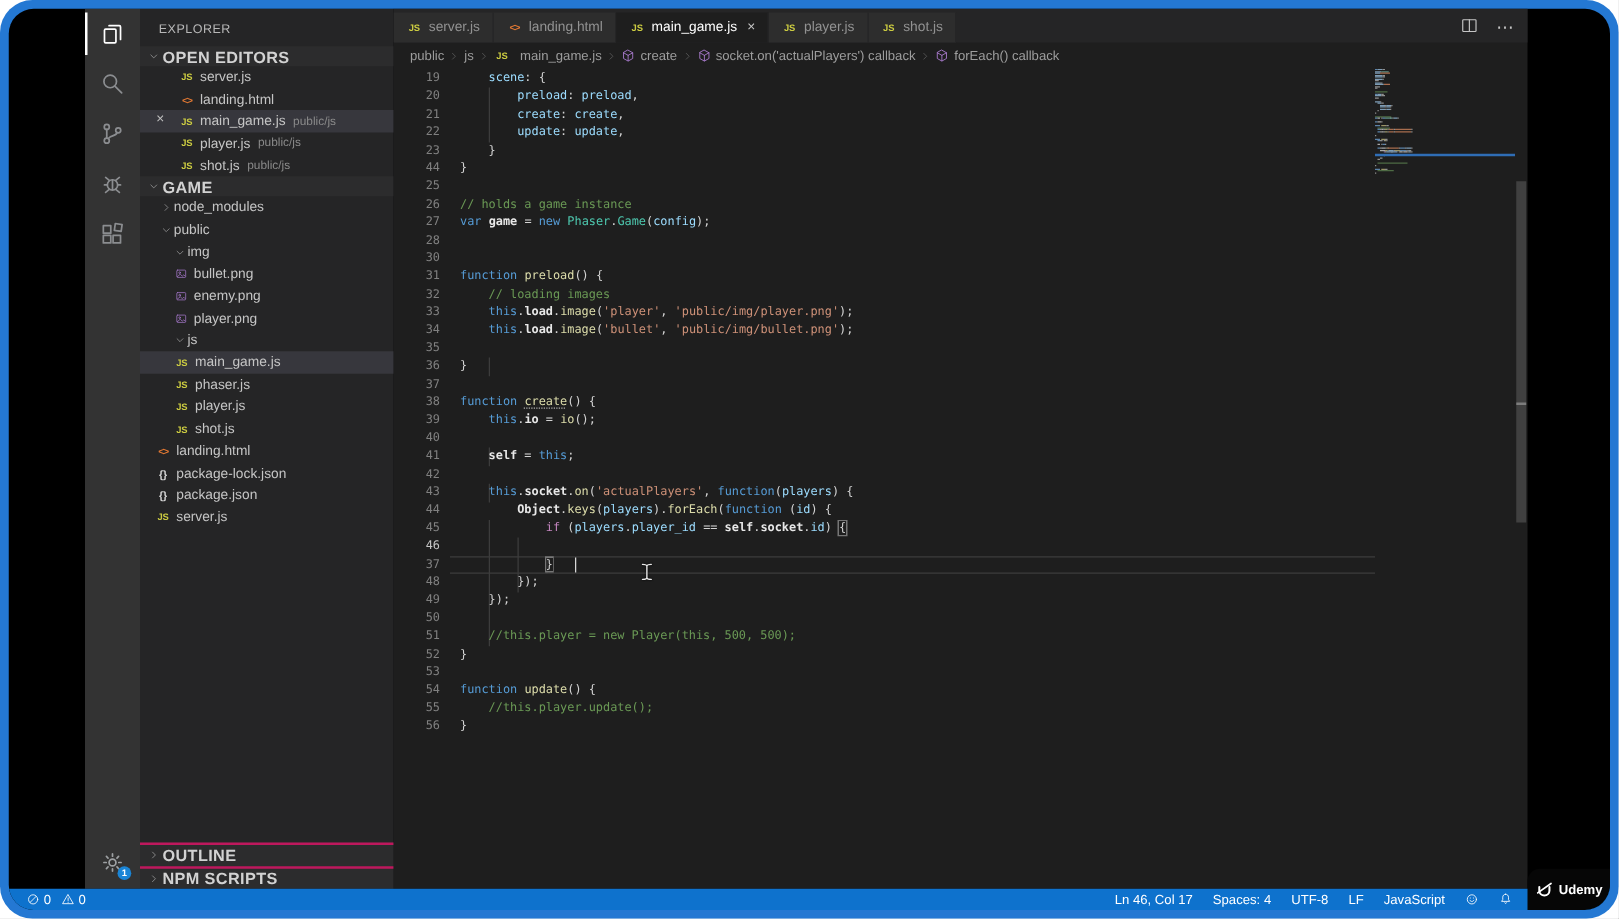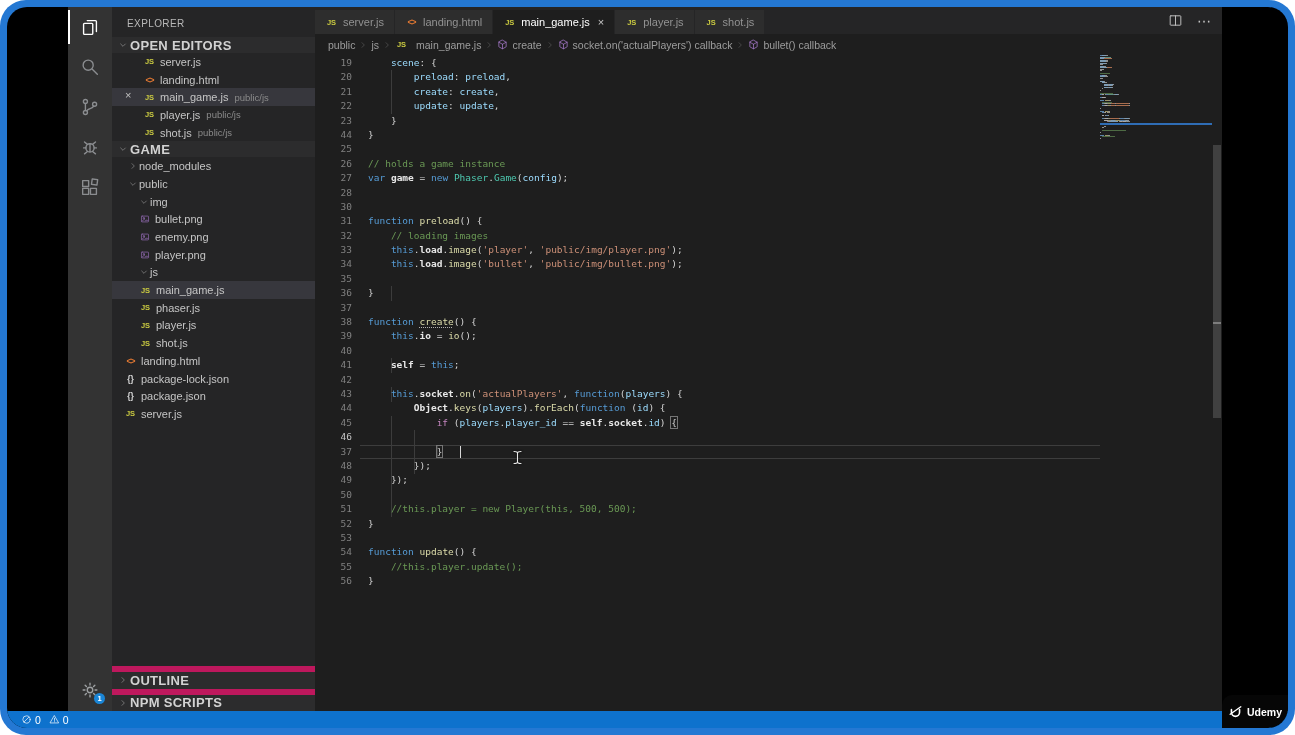--- a/index.html
+++ b/index.html
@@ -26,21 +26,21 @@
   .row .close-x{position:absolute;left:13px;top:1px;font-size:11px;color:#c0c0c0;}
   .row .detail{color:#8a8a8a;font-size:9.5px;margin-left:6px;}
   .fi{display:inline-flex;width:13px;justify-content:center;margin-right:4px;flex:none;font-weight:bold;}
   .fi-js{color:#cbcb41;font-size:7.5px;font-family:"Liberation Sans",sans-serif;}
   .fi-html{color:#e37933;font-size:8.5px;letter-spacing:-1px;}
   .fi-json{color:#d8d8d8;font-size:8.5px;}
   .fi-img svg{width:10px;height:10px;}
   .tchev{display:inline-flex;width:12px;justify-content:center;color:#b5b5b5;flex:none;}
   .tchev svg{width:8px;height:8px;}
   .sidebar-bottom{position:absolute;left:0;right:0;bottom:0;}
-  .sidebar-bottom .section-header{border-top:6px solid #be185d;background:#2c2c2d;height:16.5px;}
+  .sidebar-bottom .section-header{border-top:2px solid #be185d;background:#2c2c2d;height:16.5px;}
   
   .editor{flex:1;display:flex;flex-direction:column;background:#1e1e1e;min-width:0;position:relative;}
   .tabstrip{height:27px;background:#252526;display:flex;align-items:flex-end;flex:none;position:relative;}
   .tab{height:24px;display:flex;align-items:center;padding:0 10px;background:#2d2d2d;color:#929292;font-size:11px;border-right:1px solid #252526;white-space:nowrap;}
   .tab .fi{margin-right:5px;}
   .tab.active{background:#1e1e1e;color:#ffffff;}
   .tab .tab-close{margin-left:8px;color:#c8c8c8;font-size:11px;}
   .tab-actions{position:absolute;right:10px;top:0;height:27px;display:flex;align-items:center;gap:14px;color:#c5c5c5;}
   .tab-actions svg{width:15px;height:15px;}
   .tab-actions .more{font-size:14px;letter-spacing:1px;color:#c5c5c5;line-height:10px;}
@@ -394,21 +394,21 @@
                 <path d="M9 5l7 7-7 7"></path>
               </svg>
             </span>
             <span class="bc-item">
               <span class="bc-sym" style="display: flex;">
                 <svg viewBox="0 0 24 24" fill="none" stroke="currentColor" stroke-width="1.5" stroke-linecap="round" stroke-linejoin="round">
                   <path d="M12 2.5 20 7v10l-8 4.5L4 17V7z"></path>
                   <path d="M4 7l8 4.5L20 7M12 11.5V21"></path>
                 </svg>
               </span>
-              <span>bullet() callback</span>
+              <span>forEach() callback</span>
             </span>
           </div>
         <div class="codearea" id="codearea">
           <div id="current-line" class="current-line" style="top: 389.8px;"></div>
           <div id="guides">
               <div class="guide" style="left: 75.88px; top: 15.4px; height: 43.2px;"></div>
               <div class="guide" style="left: 75.88px; top: 231.4px; height: 14.4px;"></div>
               <div class="guide" style="left: 75.88px; top: 303.4px; height: 14.4px;"></div>
               <div class="guide" style="left: 75.88px; top: 332.2px; height: 14.4px;"></div>
               <div class="guide" style="left: 75.88px; top: 361px; height: 100.8px;"></div>
@@ -757,20 +757,40 @@
             <span style="display: flex; margin-left: 5px;">
               <svg viewBox="0 0 24 24" fill="none" stroke="currentColor" stroke-width="1.5" stroke-linecap="round" stroke-linejoin="round">
                 <path d="M12 4 21 19.5H3z"></path>
                 <path d="M12 9.5v4.5"></path>
                 <path d="M12 16.8v.4"></path>
               </svg>
             </span>
             <span>0</span>
           </span>
         </div>
+      <div class="sb-right" id="sb-right">
+          <span class="sb-item">Ln 46, Col 17</span>
+          <span class="sb-item">Spaces: 4</span>
+          <span class="sb-item">UTF-8</span>
+          <span class="sb-item">LF</span>
+          <span class="sb-item">JavaScript</span>
+          <span class="sb-item">
+            <svg viewBox="0 0 24 24" fill="none" stroke="currentColor" stroke-width="1.5" stroke-linecap="round" stroke-linejoin="round">
+              <circle cx="12" cy="12" r="8"></circle>
+              <path d="M8.5 13.5c1 1.5 2.2 2.2 3.5 2.2s2.5-.7 3.5-2.2"></path>
+              <path d="M9.3 9.5v.3M14.7 9.5v.3"></path>
+            </svg>
+          </span>
+          <span class="sb-item">
+            <svg viewBox="0 0 24 24" fill="none" stroke="currentColor" stroke-width="1.5" stroke-linecap="round" stroke-linejoin="round">
+              <path d="M12 3c-3 0-5 2.3-5 5.2v4.2L5 15.5h14L17 12.4V8.2C17 5.3 15 3 12 3z"></path>
+              <path d="M10.5 18a1.6 1.6 0 0 0 3 0"></path>
+            </svg>
+          </span>
+        </div>
     </div>
     <div class="udemy">
       <span id="udemy-logo" style="display: flex;">
           <svg viewBox="0 0 24 24" fill="none" stroke="currentColor" stroke-width="1.5" stroke-linecap="round" stroke-linejoin="round">
             <path d="M5.5 9v4.3a6.5 6.5 0 0 0 13 0V9" stroke-width="2.6"></path>
             <path d="M3.5 16.5 20.5 4.5" stroke-width="2.2"></path>
           </svg>
         </span>
       <span class="wm-label">Udemy</span>
     </div>

